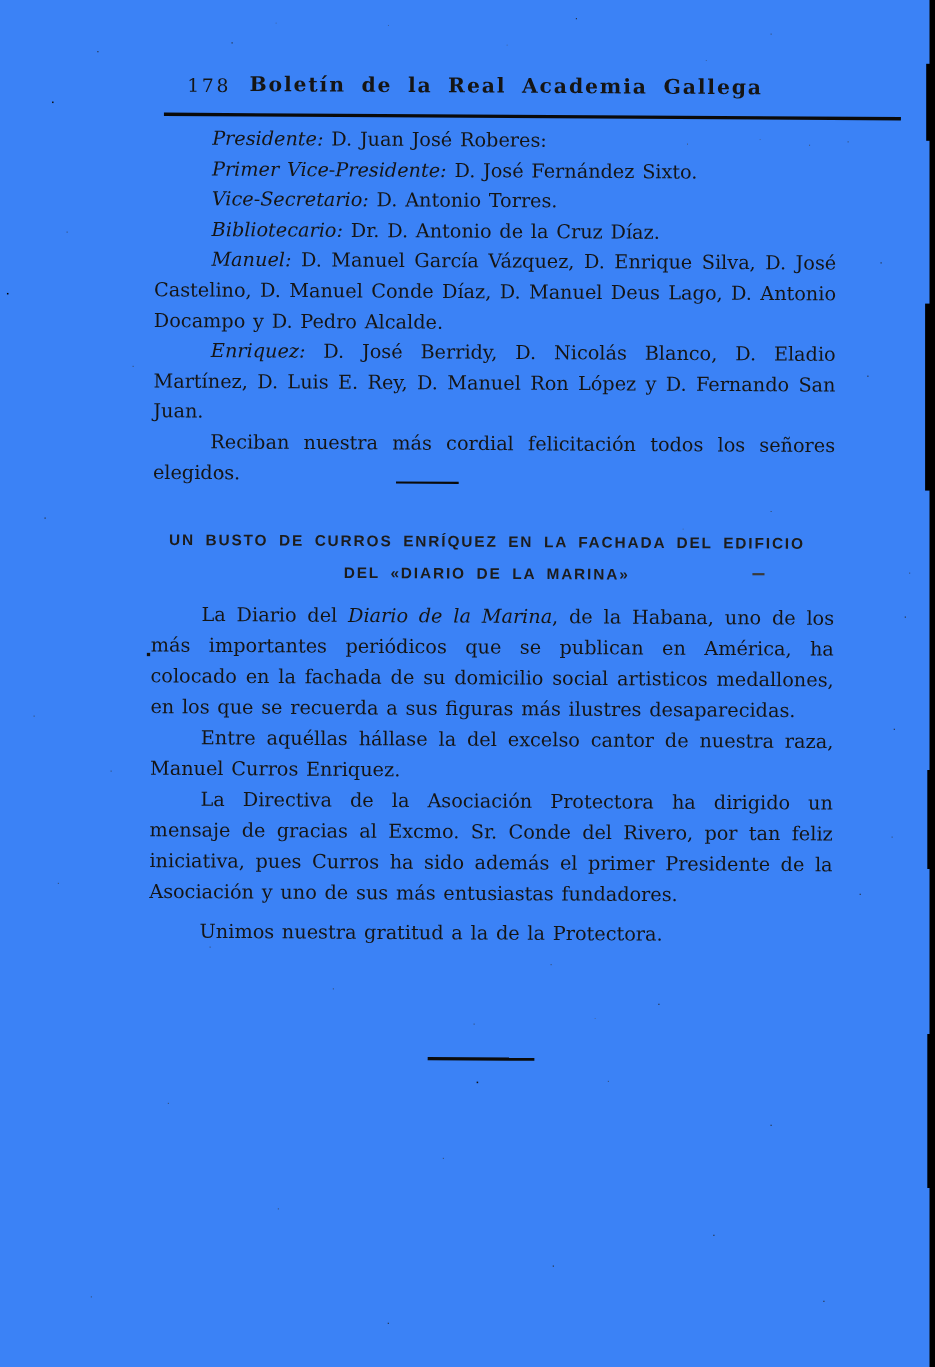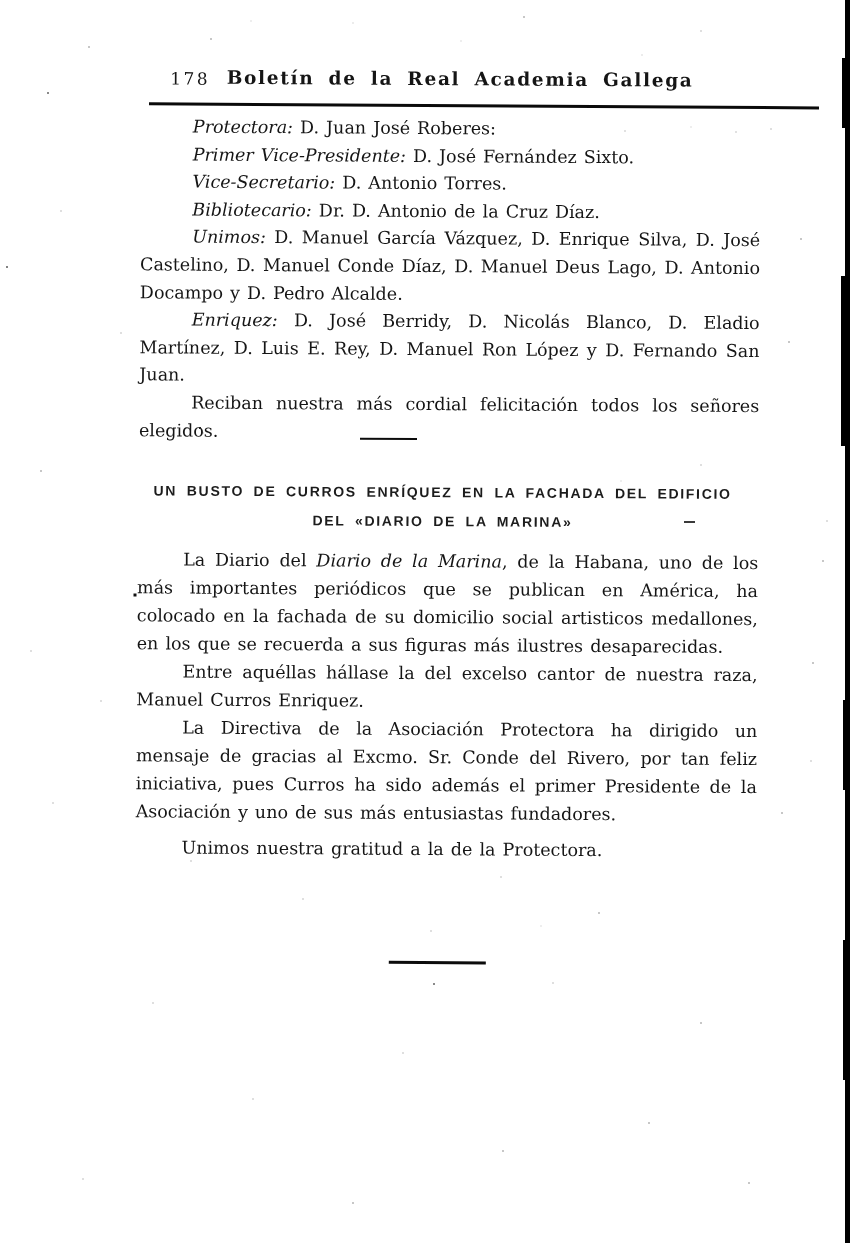--- a/index.html
+++ b/index.html
@@ -1,20 +1,20 @@
 <!DOCTYPE html>
 <html><head>
 <meta charset="utf-8">
 <style>
   html,body{margin:0;padding:0;background:#e8e8e8;}
   .page{
     position:relative;
     width:850px;height:1243px;
     margin:0 auto;
-    background:#ffffff;
+    background:#3b82f6;
     overflow:hidden;
     font-family:"DejaVu Serif", serif;
     color:#151515;
   }
   .tilt{position:absolute;inset:0;transform:rotate(0.35deg);transform-origin:420px 110px;}
 
   
   .running-head{position:absolute;top:66px;left:0;width:850px;height:34px;}
   .pagenum{position:absolute;left:170px;top:4px;font-size:17px;letter-spacing:2.5px;}
   .journal{
@@ -92,25 +92,25 @@
 <div class="page">
   <div class="tilt">
 
     <div class="running-head">
       <span class="pagenum">178</span>
       <span class="journal">Boletín de la Real Academia Gallega</span>
     </div>
     <div class="header-rule"></div>
 
     <div class="officers">
-      <p><i>Protectora:</i> <span>D. Juan José Roberes:</span></p>
+      <p><i>Presidente:</i> <span>D. Juan José Roberes:</span></p>
       <p><i>Primer Vice-Presidente:</i> <span>D. José Fernández Sixto.</span></p>
       <p><i>Vice-Secretario:</i> <span>D. Antonio Torres.</span></p>
       <p><i>Bibliotecario:</i> <span>Dr. D. Antonio de la Cruz Díaz.</span></p>
-      <p><i>Unimos:</i> <span>D. Manuel García Vázquez, D. Enrique Silva, D. José Castelino, D. Manuel Conde Díaz, D. Manuel Deus Lago, D. Antonio Docampo y D. Pedro Alcalde.</span></p>
+      <p><i>Manuel:</i> <span>D. Manuel García Vázquez, D. Enrique Silva, D. José Castelino, D. Manuel Conde Díaz, D. Manuel Deus Lago, D. Antonio Docampo y D. Pedro Alcalde.</span></p>
       <p><i>Enriquez:</i> <span>D. José Berridy, D. Nicolás Blanco, D. Eladio Martínez, D. Luis E. Rey, D. Manuel Ron López y D. Fernando San Juan.</span></p>
       <p class="closing">Reciban nuestra más cordial felicitación todos los señores elegidos.</p>
     </div>
 
     <div class="divider d1"></div>
 
     <div class="article-heading">
       <div>UN BUSTO DE CURROS ENRÍQUEZ EN LA FACHADA DEL EDIFICIO</div>
       <div>DEL «DIARIO DE LA MARINA»</div>
     </div>

